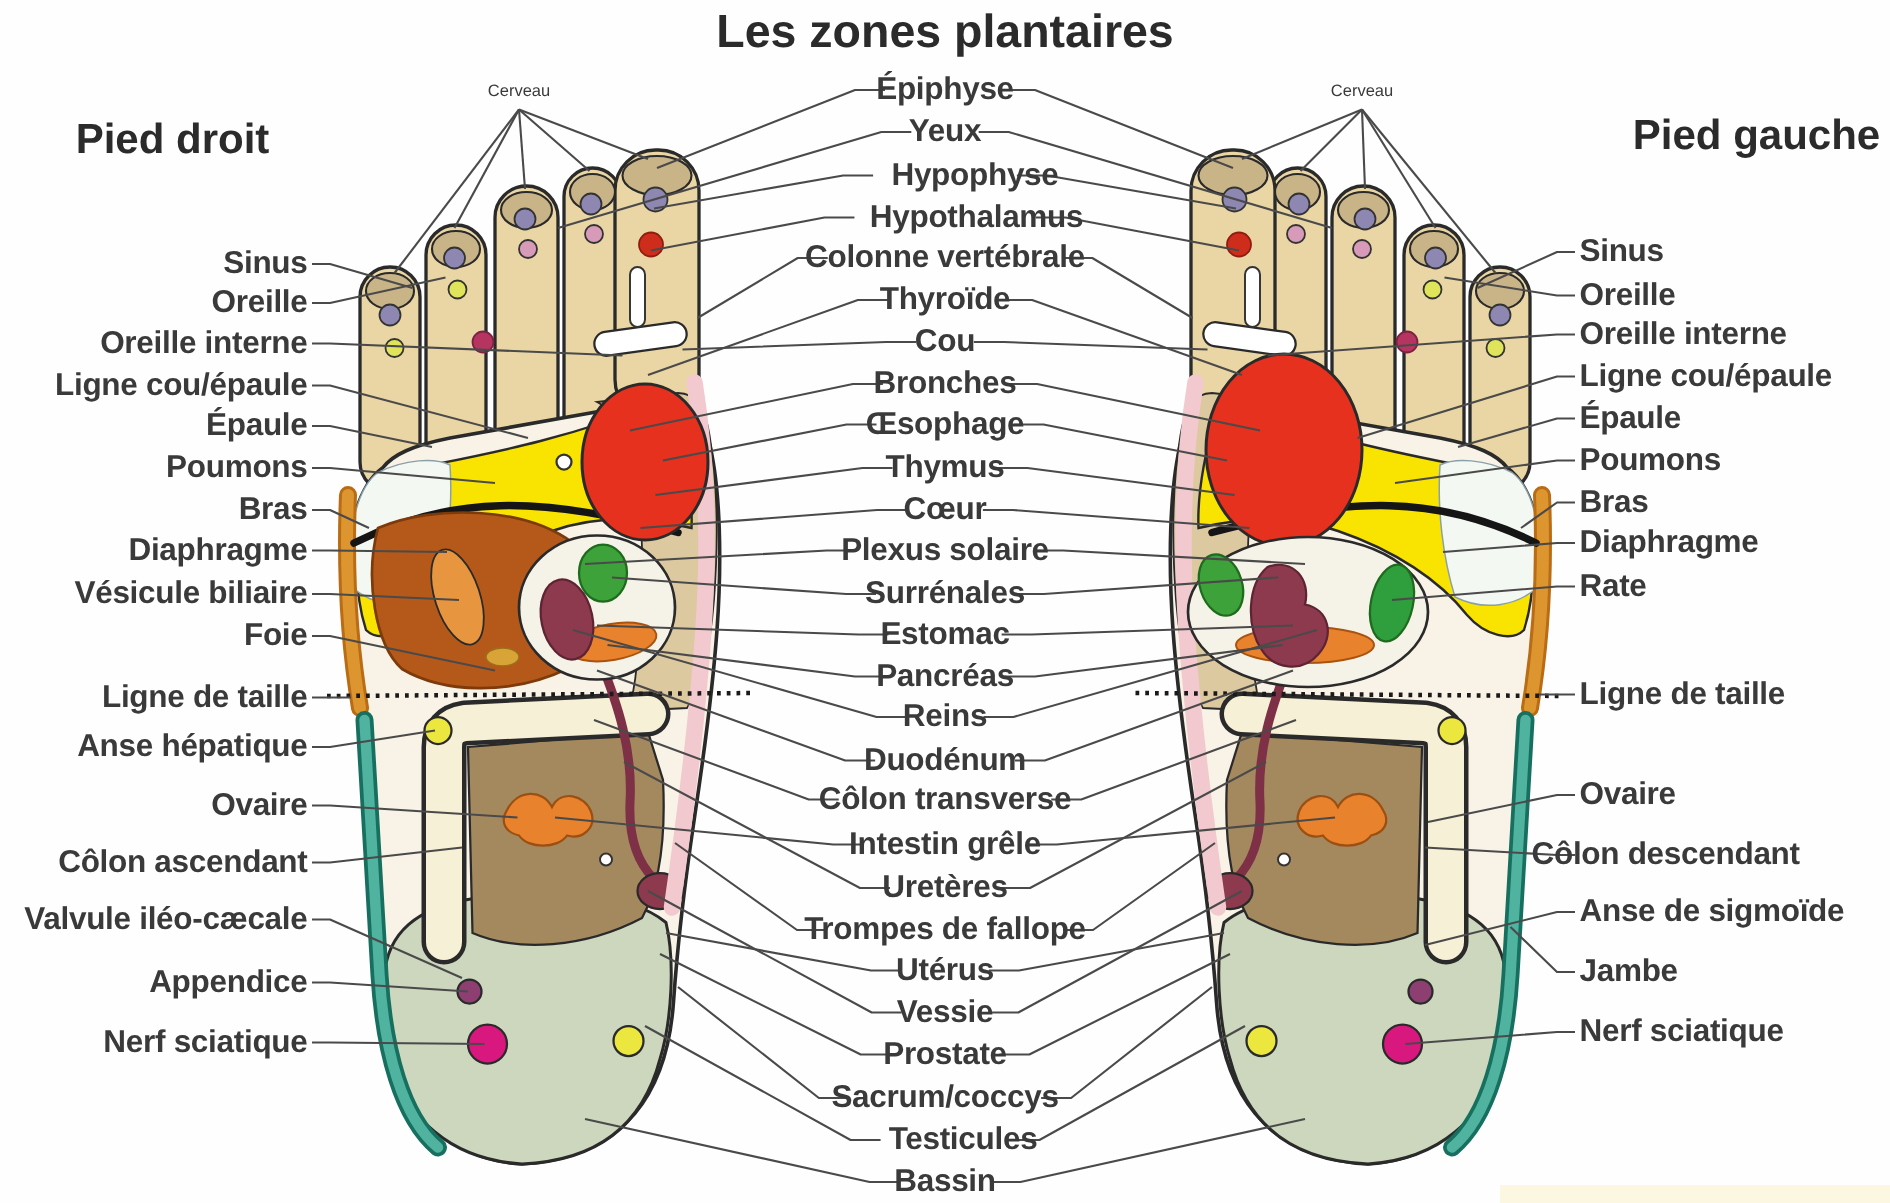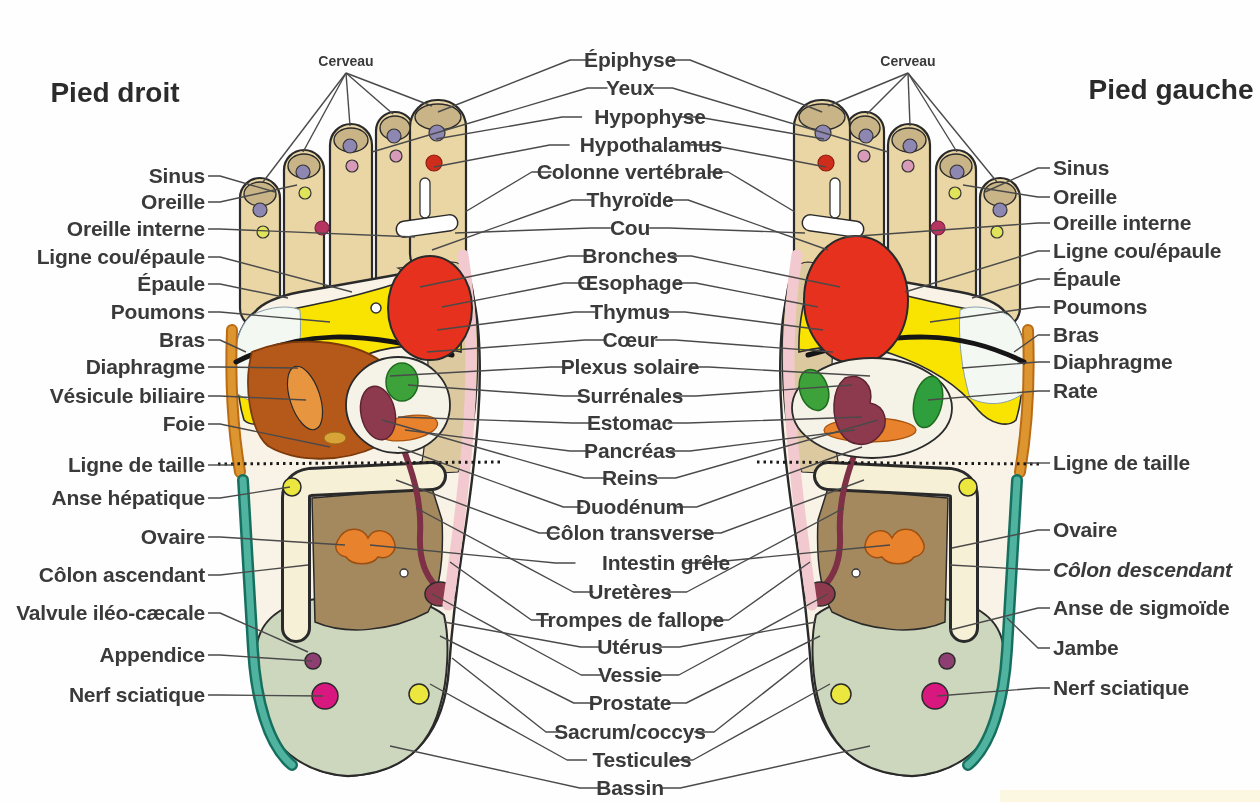--- a/index.html
+++ b/index.html
@@ -20,21 +20,21 @@
   .heading{
     position:absolute; transform:translate(-50%,-50%);
     font-size:28px; font-weight:600; color:#2b2b2b; white-space:nowrap;
   }
   .title{
     position:absolute; left:630px; top:21px; transform:translate(-50%,-50%);
     font-size:31px; font-weight:700; color:#2b2b2b; white-space:nowrap;
   }
   .cerveau{
     position:absolute; transform:translate(-50%,-50%);
-    font-size:14px; font-weight:700; color:var(--text,#3a3a3a); white-space:nowrap;
+    font-size:11px; font-weight:400; color:var(--text,#3a3a3a); white-space:nowrap;
   }
 </style>
 </head>
 <body>
 
 <div id="canvas">
 
   <svg id="art" viewBox="0 0 1260 802" xmlns="http://www.w3.org/2000/svg">
     <defs>
 
@@ -252,20 +252,21 @@
         <polyline points="346,73 393,114"></polyline>
         <polyline points="346,73 432,106"></polyline>
         <polyline points="908,73 997,182"></polyline>
         <polyline points="908,73 957,152"></polyline>
         <polyline points="908,73 910,126"></polyline>
         <polyline points="908,73 867,114"></polyline>
         <polyline points="908,73 828,106"></polyline>
       </g>
   </svg>
 
+  <div class="title">Les zones plantaires</div>
   <div class="heading" style="left:115px; top:93px;">Pied droit</div>
   <div class="heading" style="left:1171px; top:90px;">Pied gauche</div>
   <div class="cerveau" id="cerveau-left" style="left:346px; top:61px;">Cerveau</div>
   <div class="cerveau" id="cerveau-right" style="left:908px; top:61px;">Cerveau</div>
 
   <div id="labels">
       <div class="lbl left-col" style="top: 176px; right: 1055px;">Sinus</div>
       <div class="lbl left-col" style="top: 202px; right: 1055px;">Oreille</div>
       <div class="lbl left-col" style="top: 229px; right: 1055px;">Oreille interne</div>
       <div class="lbl left-col" style="top: 257px; right: 1055px;">Ligne cou/épaule</div>
@@ -293,39 +294,39 @@
       <div class="lbl center-col" style="top: 283px; left: 630px;">Œsophage</div>
       <div class="lbl center-col" style="top: 312px; left: 630px;">Thymus</div>
       <div class="lbl center-col" style="top: 340px; left: 630px;">Cœur</div>
       <div class="lbl center-col" style="top: 367px; left: 630px;">Plexus solaire</div>
       <div class="lbl center-col" style="top: 396px; left: 630px;">Surrénales</div>
       <div class="lbl center-col" style="top: 423px; left: 630px;">Estomac</div>
       <div class="lbl center-col" style="top: 451px; left: 630px;">Pancréas</div>
       <div class="lbl center-col" style="top: 478px; left: 630px;">Reins</div>
       <div class="lbl center-col" style="top: 507px; left: 630px;">Duodénum</div>
       <div class="lbl center-col" style="top: 533px; left: 630px;">Côlon transverse</div>
-      <div class="lbl center-col" style="top: 563px; left: 630px; margin-left: 36px;">Intestin grêle</div>
+      <div class="lbl center-col" style="top: 563px; left: 630px;">Intestin grêle</div>
       <div class="lbl center-col" style="top: 592px; left: 630px;">Uretères</div>
       <div class="lbl center-col" style="top: 620px; left: 630px;">Trompes de fallope</div>
       <div class="lbl center-col" style="top: 647px; left: 630px;">Utérus</div>
       <div class="lbl center-col" style="top: 675px; left: 630px;">Vessie</div>
       <div class="lbl center-col" style="top: 703px; left: 630px; text-align: center;">Prostate</div>
       <div class="lbl center-col" style="top: 732px; left: 630px;">Sacrum/coccys</div>
       <div class="lbl center-col" style="top: 760px; left: 630px; margin-left: 12px;">Testicules</div>
       <div class="lbl center-col" style="top: 788px; left: 630px;">Bassin</div>
       <div class="lbl right-col" style="top: 168px; left: 1053px;">Sinus</div>
       <div class="lbl right-col" style="top: 197px; left: 1053px;">Oreille</div>
       <div class="lbl right-col" style="top: 223px; left: 1053px;">Oreille interne</div>
       <div class="lbl right-col" style="top: 251px; left: 1053px;">Ligne cou/épaule</div>
       <div class="lbl right-col" style="top: 279px; left: 1053px;">Épaule</div>
       <div class="lbl right-col" style="top: 307px; left: 1053px;">Poumons</div>
       <div class="lbl right-col" style="top: 335px; left: 1053px;">Bras</div>
       <div class="lbl right-col" style="top: 362px; left: 1053px;">Diaphragme</div>
       <div class="lbl right-col" style="top: 391px; left: 1053px;">Rate</div>
       <div class="lbl right-col" style="top: 463px; left: 1053px;">Ligne de taille</div>
       <div class="lbl right-col" style="top: 530px; left: 1053px;">Ovaire</div>
-      <div class="lbl right-col" style="top: 570px; left: 1053px; font-style: italic;">Côlon descendant</div>
+      <div class="lbl right-col" style="top: 570px; left: 1021px;">Côlon descendant</div>
       <div class="lbl right-col" style="top: 608px; left: 1053px;">Anse de sigmoïde</div>
       <div class="lbl right-col" style="top: 648px; left: 1053px;">Jambe</div>
       <div class="lbl right-col" style="top: 688px; left: 1053px;">Nerf sciatique</div>
     </div>
 
 </div>
 
 </body></html>

